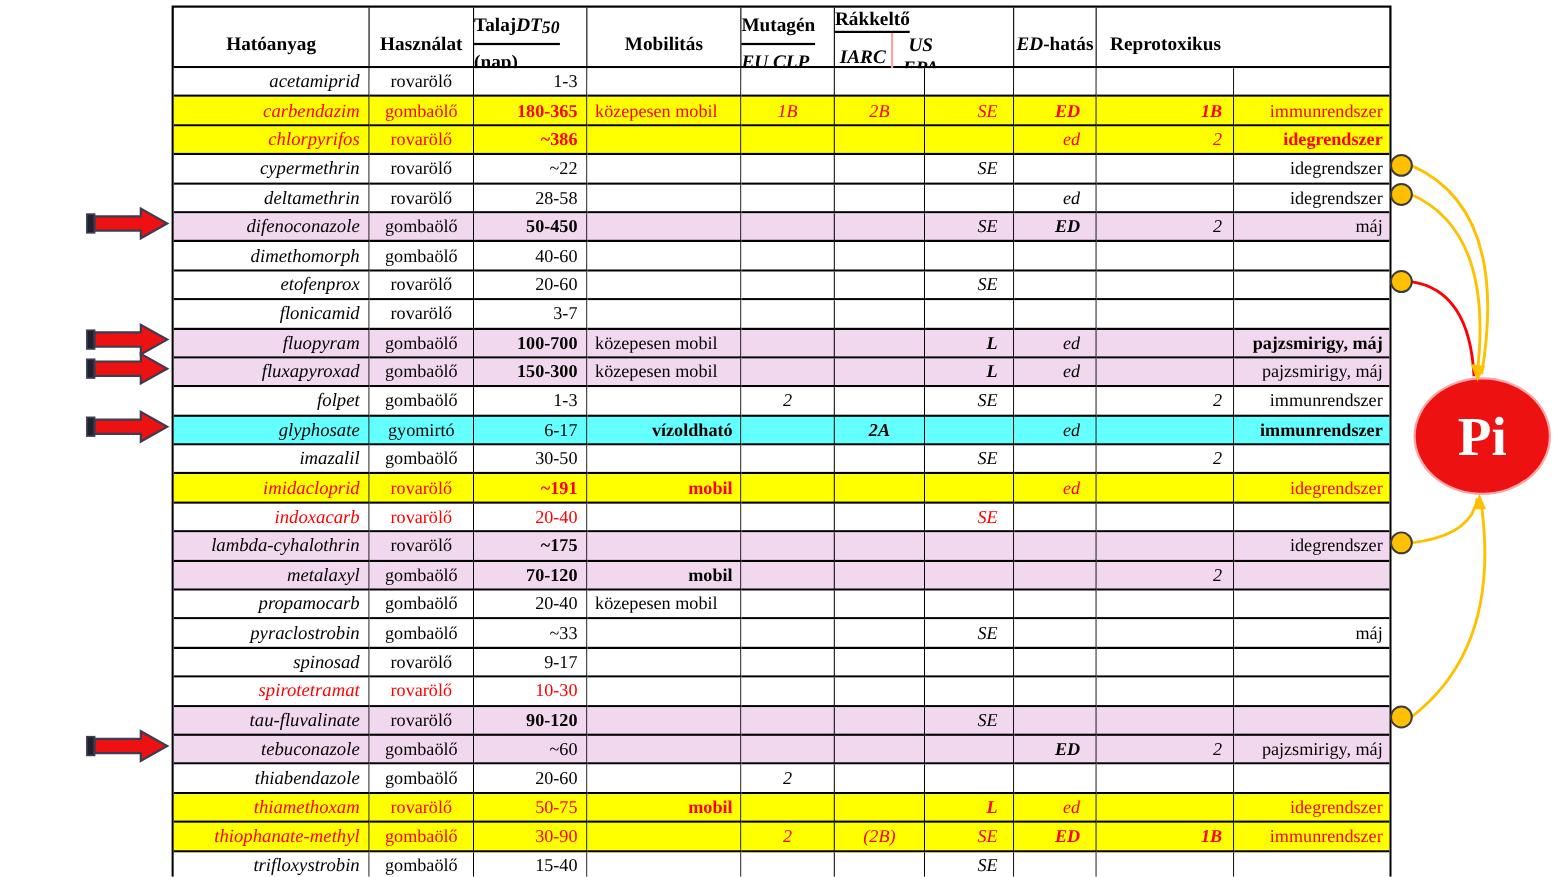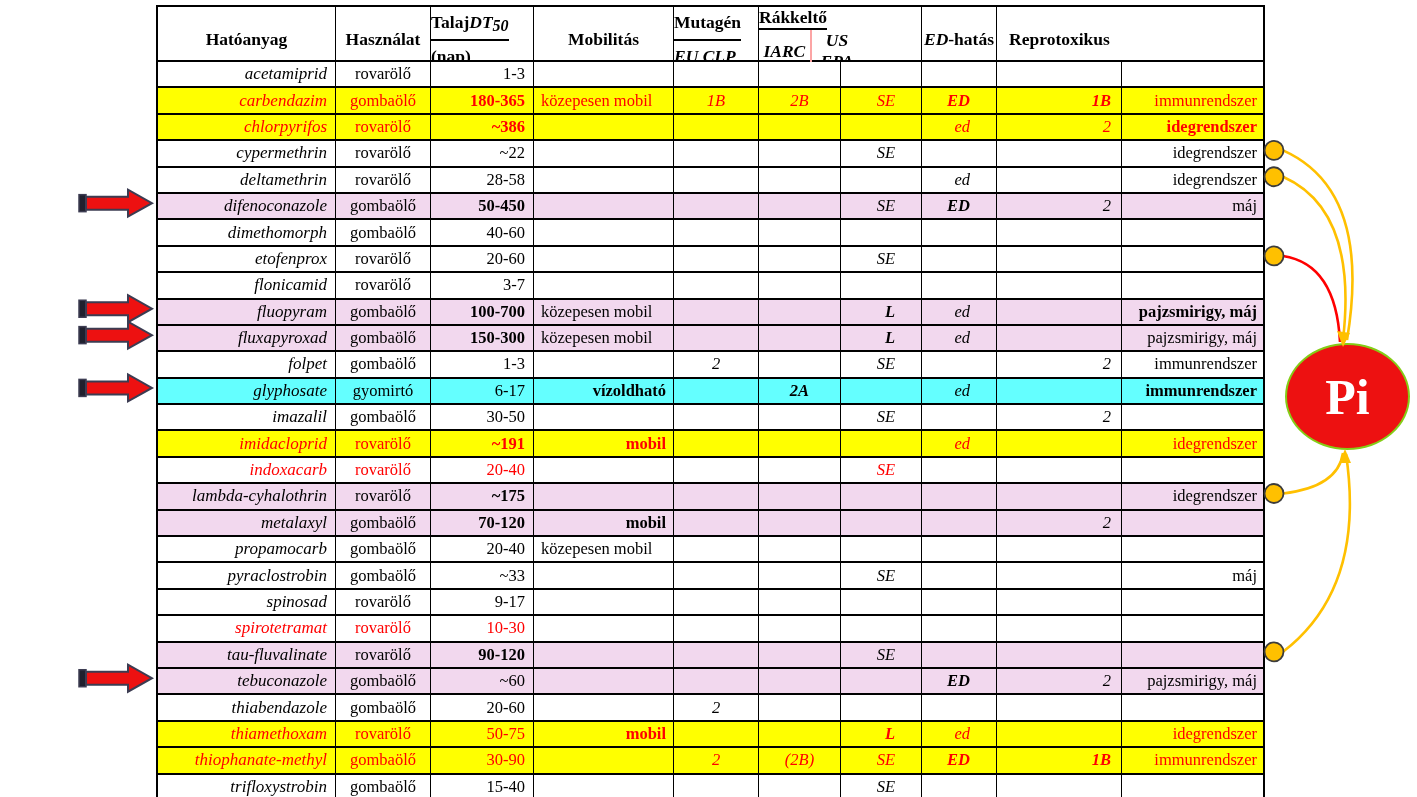--- a/index.html
+++ b/index.html
@@ -24,28 +24,28 @@
         font-size:16.5px;white-space:nowrap;overflow:hidden;box-sizing:border-box;}
   .cell.lastcol{border-right:none;}
   .c-name{font-style:italic;justify-content:flex-end;padding-right:8px;font-size:17px;}
   .c-use{justify-content:center;}
   .c-dt{justify-content:flex-end;padding-right:8px;}
   .c-mob{justify-content:flex-start;padding-left:7px;}
   .c-mob.right{justify-content:flex-end;padding-left:0;padding-right:7px;}
   .c-it{font-style:italic;}
   .c-center{justify-content:center;}
   .c-right{justify-content:flex-end;}
-  .pr14{padding-right:26px;} .pr10{padding-right:10px;} .pr6{padding-right:6px;}
+  .pr14{padding-right:14px;} .pr10{padding-right:10px;} .pr6{padding-right:6px;}
   .b{font-weight:bold;}
   .bg-white{background:#fff;} .bg-yellow{background:#ffff00;}
   .bg-pink{background:#f2d8ee;} .bg-cyan{background:#64ffff;}
   .fg-red{color:#ff0000;}
   #overlay{position:absolute;left:0;top:0;width:1417px;height:797px;pointer-events:none;}
   .pi-node{position:absolute;left:1285px;top:343px;width:125px;height:107px;border-radius:50%;
-           background:#ed1111;border:2px solid #84cc16;box-sizing:border-box;
+           background:#ed1111;border:2px solid #fca5a5;box-sizing:border-box;
            display:flex;align-items:center;justify-content:center;}
   .pi-node span{color:#fff;font-weight:bold;font-size:50px;line-height:1;}
 </style>
 </head>
 <body>
 
 <div class="stage">
 
   <div class="ptable">
     <div class="thead">

